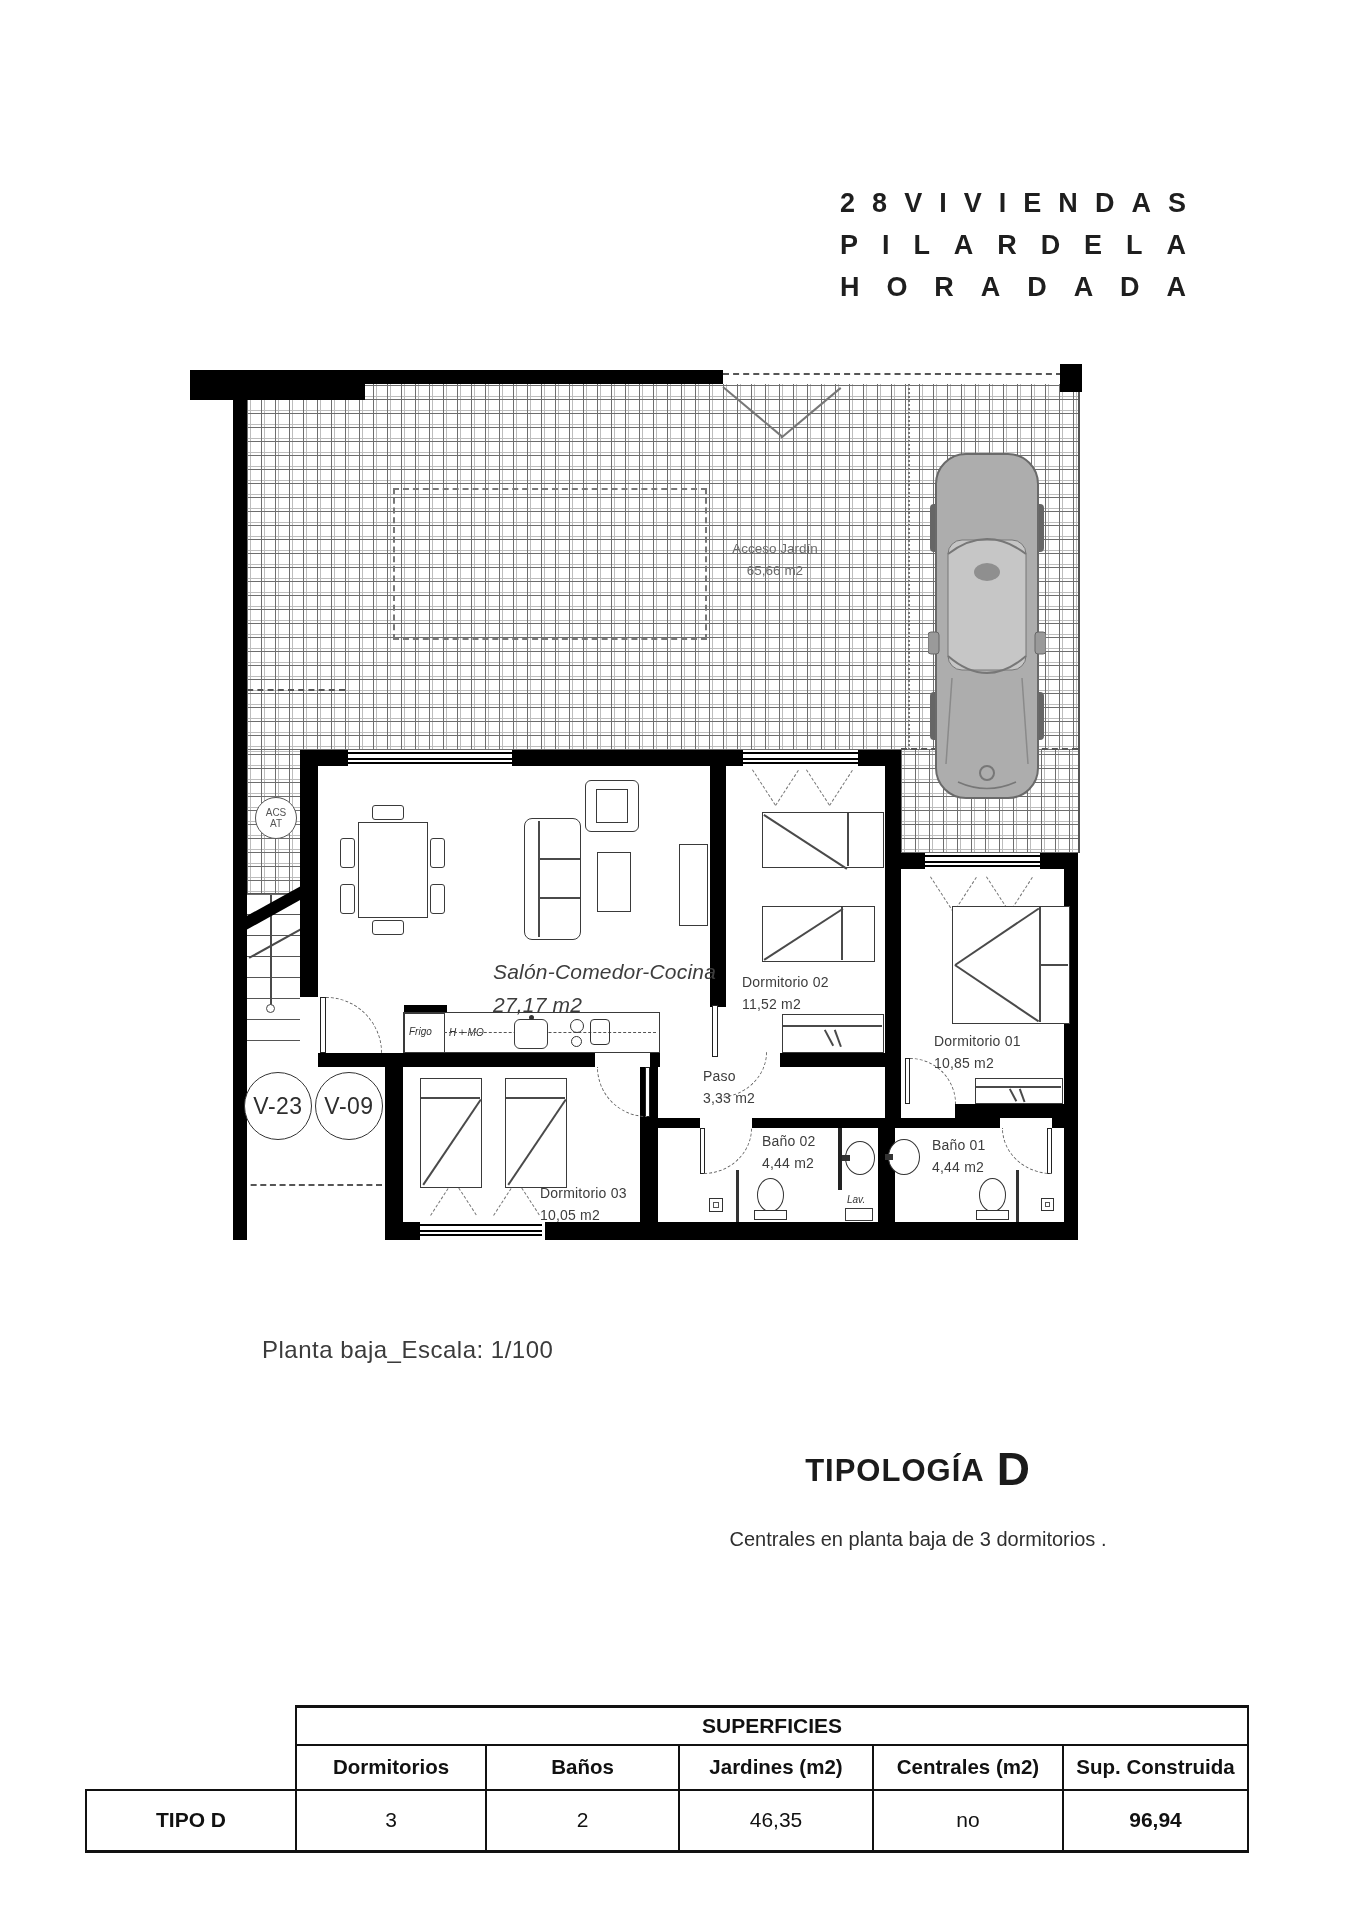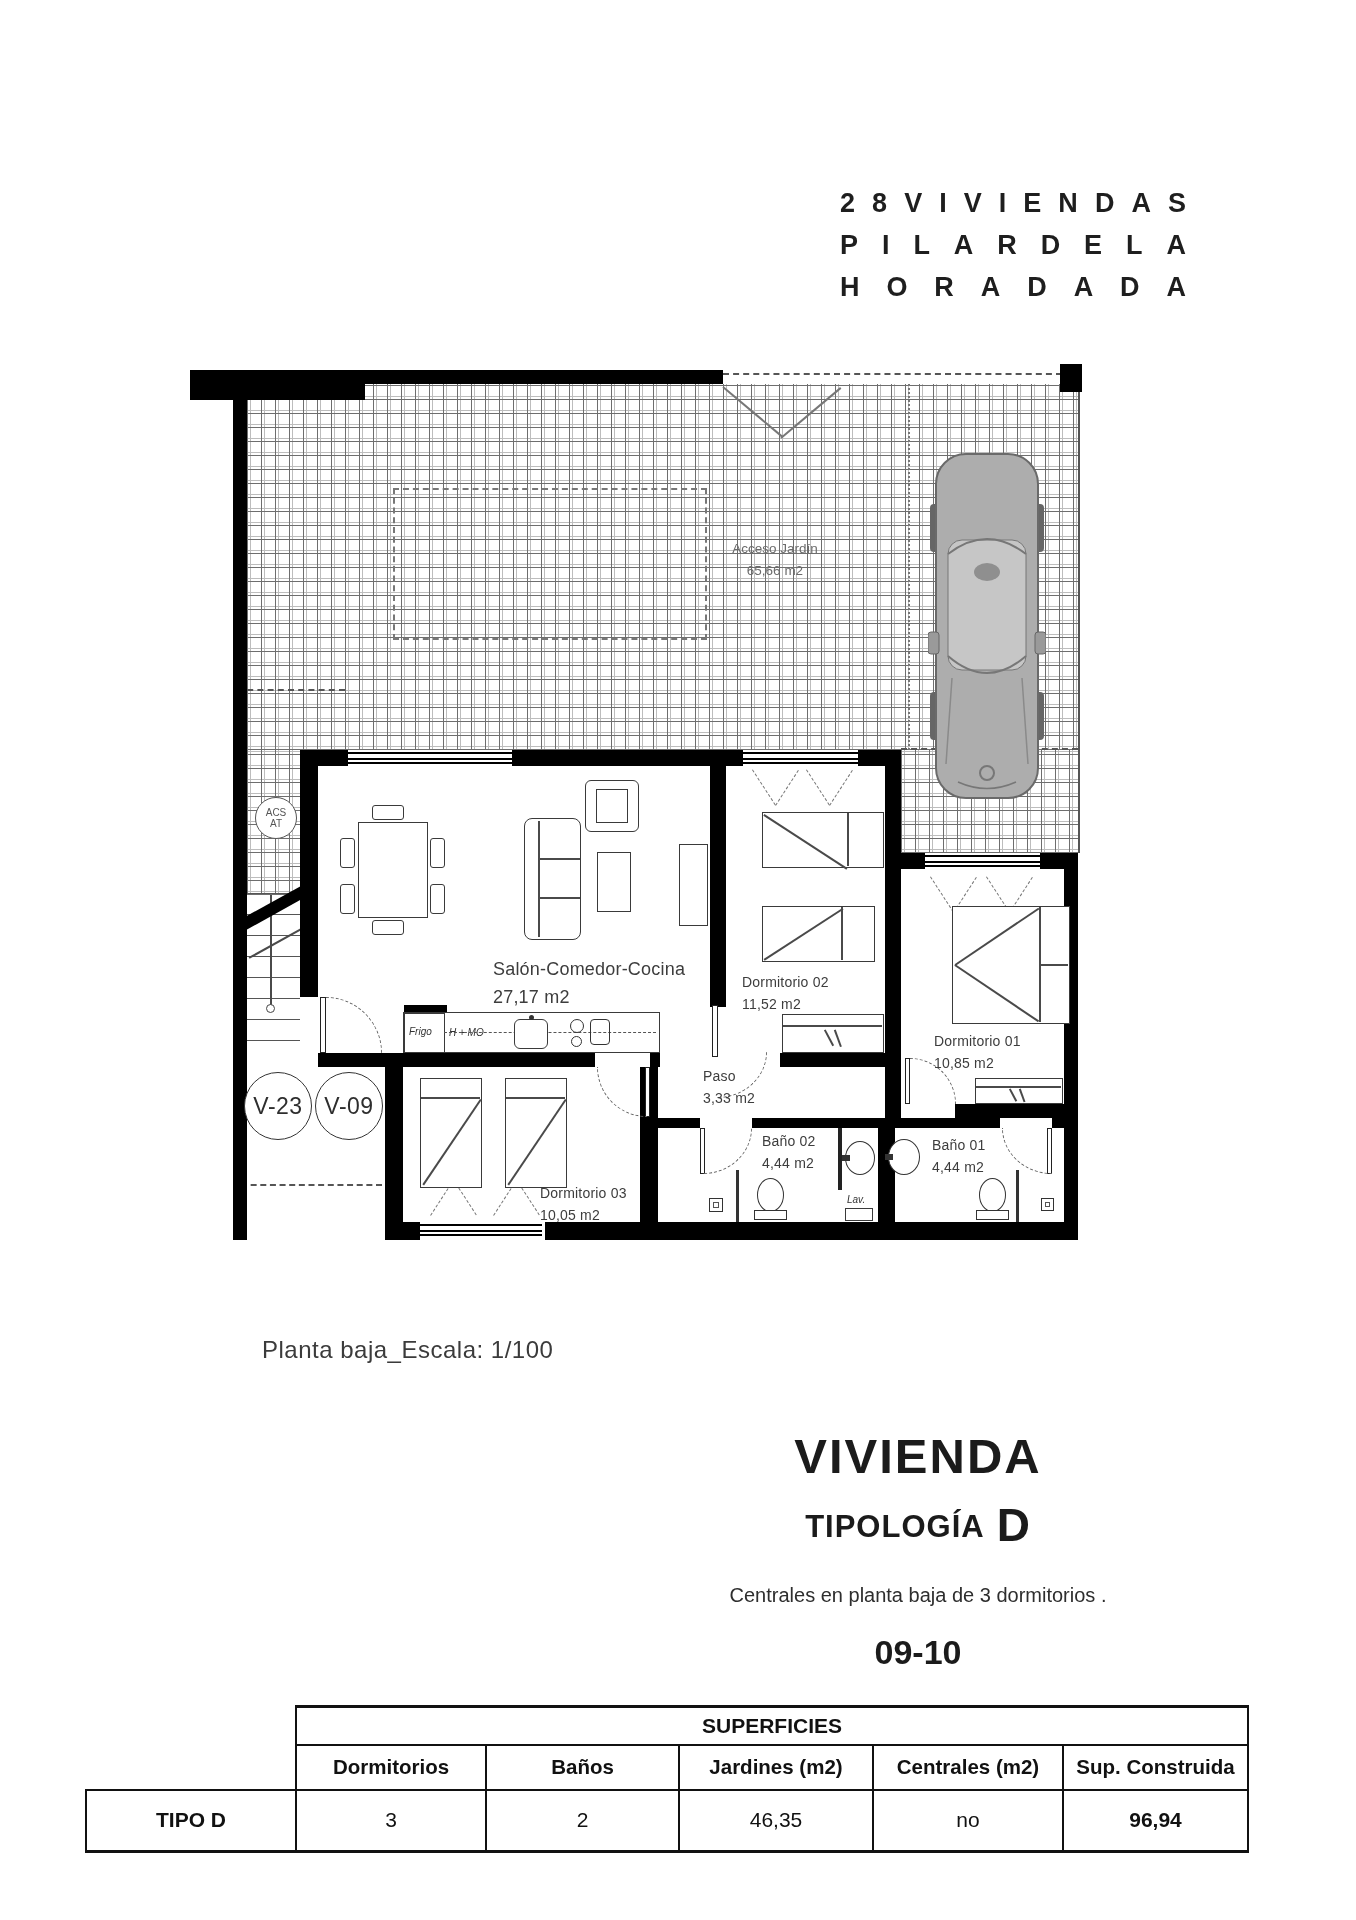--- a/index.html
+++ b/index.html
@@ -31,21 +31,21 @@
   .vln{position:absolute;width:1.5px;background:#4a4a4a;}
   .hln{position:absolute;height:1.5px;background:#4a4a4a;}
   .sw{position:absolute;width:0;height:42px;border-left:1.5px dashed #777;transform-origin:top left;}
   .gl{position:absolute;height:2px;background:#777;transform-origin:left center;}
   .leaf{position:absolute;background:#fff;border:1.5px solid #222;}
   .arc{position:absolute;}
   .arc.tr{border-top:1.5px dashed #666;border-right:1.5px dashed #666;border-radius:0 100% 0 0;}
   .arc.br{border-bottom:1.5px dashed #666;border-right:1.5px dashed #666;border-radius:0 0 100% 0;}
   .arc.bl{border-bottom:1.5px dashed #666;border-left:1.5px dashed #666;border-radius:0 0 0 100%;}
   .rlabel{position:absolute;font-size:14px;line-height:1.55;color:#3d3d3d;white-space:nowrap;letter-spacing:.2px;}
-  .rlabel.big{font-size:18px;}
+  .rlabel.big{font-size:21px;font-style:italic;}
   .glabel{position:absolute;left:690px;top:538px;width:170px;text-align:center;font-size:13.5px;line-height:1.6;color:#6b6b6b;}
   .badge{position:absolute;border:1.5px solid #333;border-radius:50%;background:#fff;
          display:flex;align-items:center;justify-content:center;font-size:23px;color:#2e2e2e;letter-spacing:.5px;}
   .acs{position:absolute;left:255px;top:797px;width:42px;height:42px;border:1.5px solid #555;border-radius:50%;
        background:#fff;display:flex;flex-direction:column;align-items:center;justify-content:center;
        font-size:10px;line-height:1.15;color:#555;}
   .stairs{position:absolute;left:247px;top:893px;width:53px;height:152px;background:
     repeating-linear-gradient(180deg,#555 0 1.5px,transparent 1.5px 21px);}
   .klab{position:absolute;font-size:10px;color:#333;font-style:italic;}
   .wc{position:absolute;border:1.5px solid #333;border-radius:50%;background:#fff;}
@@ -356,26 +356,24 @@
       <span>V-23</span>
     </div>
     <div class="badge" style="left:315px;top:1072px;width:68px;height:68px;">
       <span>V-09</span>
     </div>
   </div>
 
   <div class="caption">Planta baja_Escala: 1/100</div>
 
   <div class="typo">
-    <div class="t1">VIVIENDA</div>
     <div class="t2">
       <span>TIPOLOGÍA</span><span class="letterD">D</span>
     </div>
     <div class="t3">Centrales en planta baja de 3 dormitorios .</div>
-    <div class="t4">09-10</div>
   </div>
 
   <table class="sup">
     <colgroup>
       <col style="width:210px">
         <col style="width:190px">
         <col style="width:193px">
       <col style="width:194px">
         <col style="width:190px">
         <col style="width:185px">

